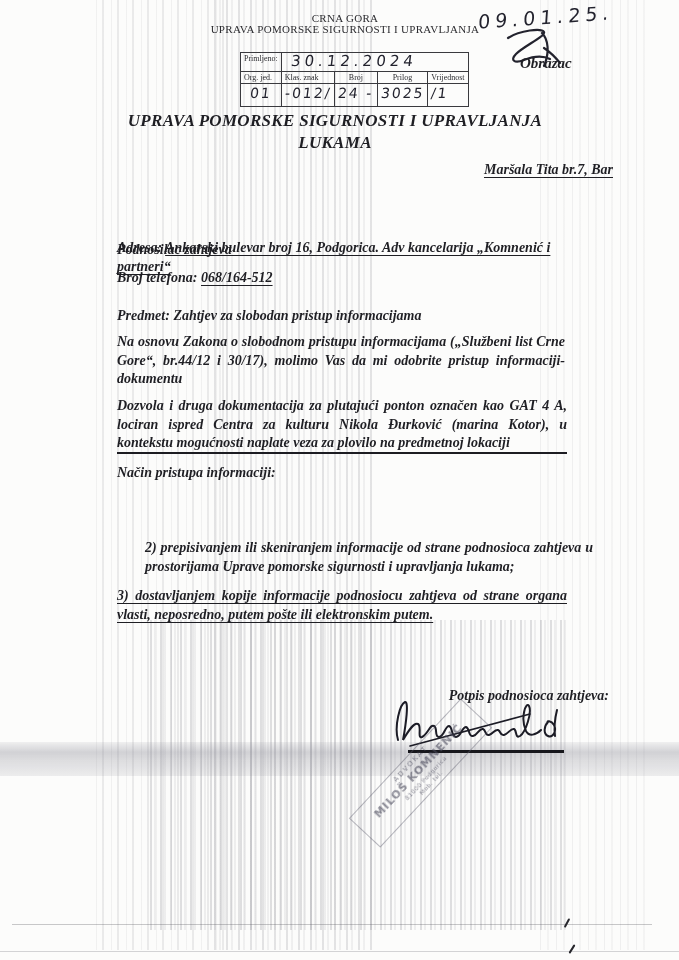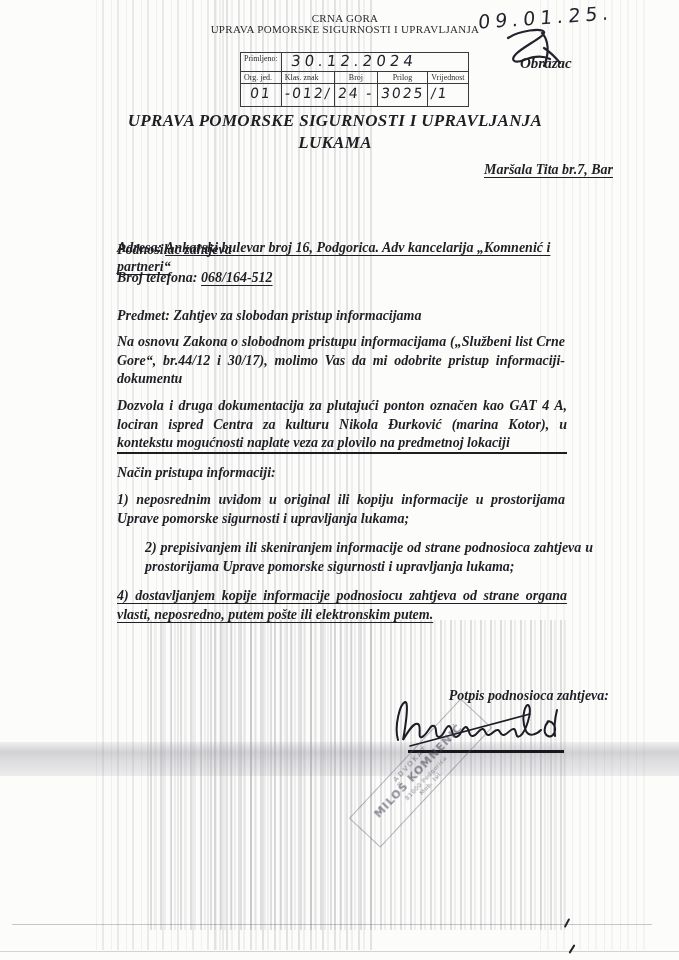--- a/index.html
+++ b/index.html
@@ -138,23 +138,22 @@
     <span>Zahtjev za slobodan pristup informacijama</span>
   </p>
 
   <p class="abs body-text just" style="left:117px; top:333px; width:448px;">Na osnovu Zakona o slobodnom pristupu informacijama („Službeni list Crne Gore“, br.44/12 i 30/17), molimo Vas da mi odobrite pristup informaciji-dokumentu</p>
 
   <p class="abs body-text just" style="left:117px; top:397px; width:450px;">Dozvola i druga dokumentacija za plutajući ponton označen kao GAT 4 A, lociran ispred Centra za kulturu Nikola Đurković (marina Kotor), u kontekstu mogućnosti naplate veza za plovilo na predmetnoj lokaciji</p>
   <div class="abs rule"></div>
 
   <div class="abs body-text" style="left:117px; top:464px; width:448px;">Način pristupa informaciji:</div>
 
-  <p class="abs body-text just" style="left:117px; top:491px; width:448px;">1) neposrednim uvidom u original  ili  kopiju informacije u prostorijama Uprave pomorske sigurnosti i upravljanja lukama;</p>
   <p class="abs body-text just" style="left:117px; top:539px; width:448px;margin-left:28px;">2) prepisivanjem ili skeniranjem informacije od strane podnosioca zahtjeva u prostorijama Uprave pomorske sigurnosti i upravljanja lukama;</p>
-  <p class="abs body-text just u" style="left:117px; top:587px; width:450px;">4) dostavljanjem kopije informacije podnosiocu zahtjeva od strane organa vlasti, neposredno, putem pošte ili elektronskim putem.</p>
+  <p class="abs body-text just u" style="left:117px; top:587px; width:450px;">3) dostavljanjem kopije informacije podnosiocu zahtjeva od strane organa vlasti, neposredno, putem pošte ili elektronskim putem.</p>
 
   <div class="abs sig-label bi">Potpis podnosioca zahtjeva:</div>
 
   <svg class="abs sig-svg" width="190" height="62" viewBox="0 0 190 62">
     <path d="M16,46 C12,32 18,10 23,8 C27,7 24,30 21,46 C27,36 32,28 36,30 C40,32 35,45 40,43 C46,40 48,30 52,32 C56,34 52,43 57,43 C62,43 63,32 67,32 C71,33 69,43 74,43 C79,43 80,33 84,33 C88,34 86,43 91,42 C96,41 97,34 101,35 C104,36 103,42 107,41 C111,40 113,35 116,36 C119,37 118,42 122,41 C126,40 129,34 132,35 C135,36 133,45 138,42 C144,38 150,18 147,12 C144,7 138,24 144,37 C147,43 154,41 159,36" fill="none" stroke="#1c1c26" stroke-width="2" stroke-linecap="round"></path>
     <path d="M166,28 C162,32 161,40 166,42 C171,44 175,37 172,31 C169,26 164,27 166,28 M175,16 C173,24 172,34 173,42" fill="none" stroke="#1c1c26" stroke-width="2" stroke-linecap="round"></path>
     <path d="M28,52 L148,20" fill="none" stroke="#1c1c26" stroke-width="1.6" stroke-linecap="round"></path>
   </svg>
   <div class="abs sig-line"></div>
 

